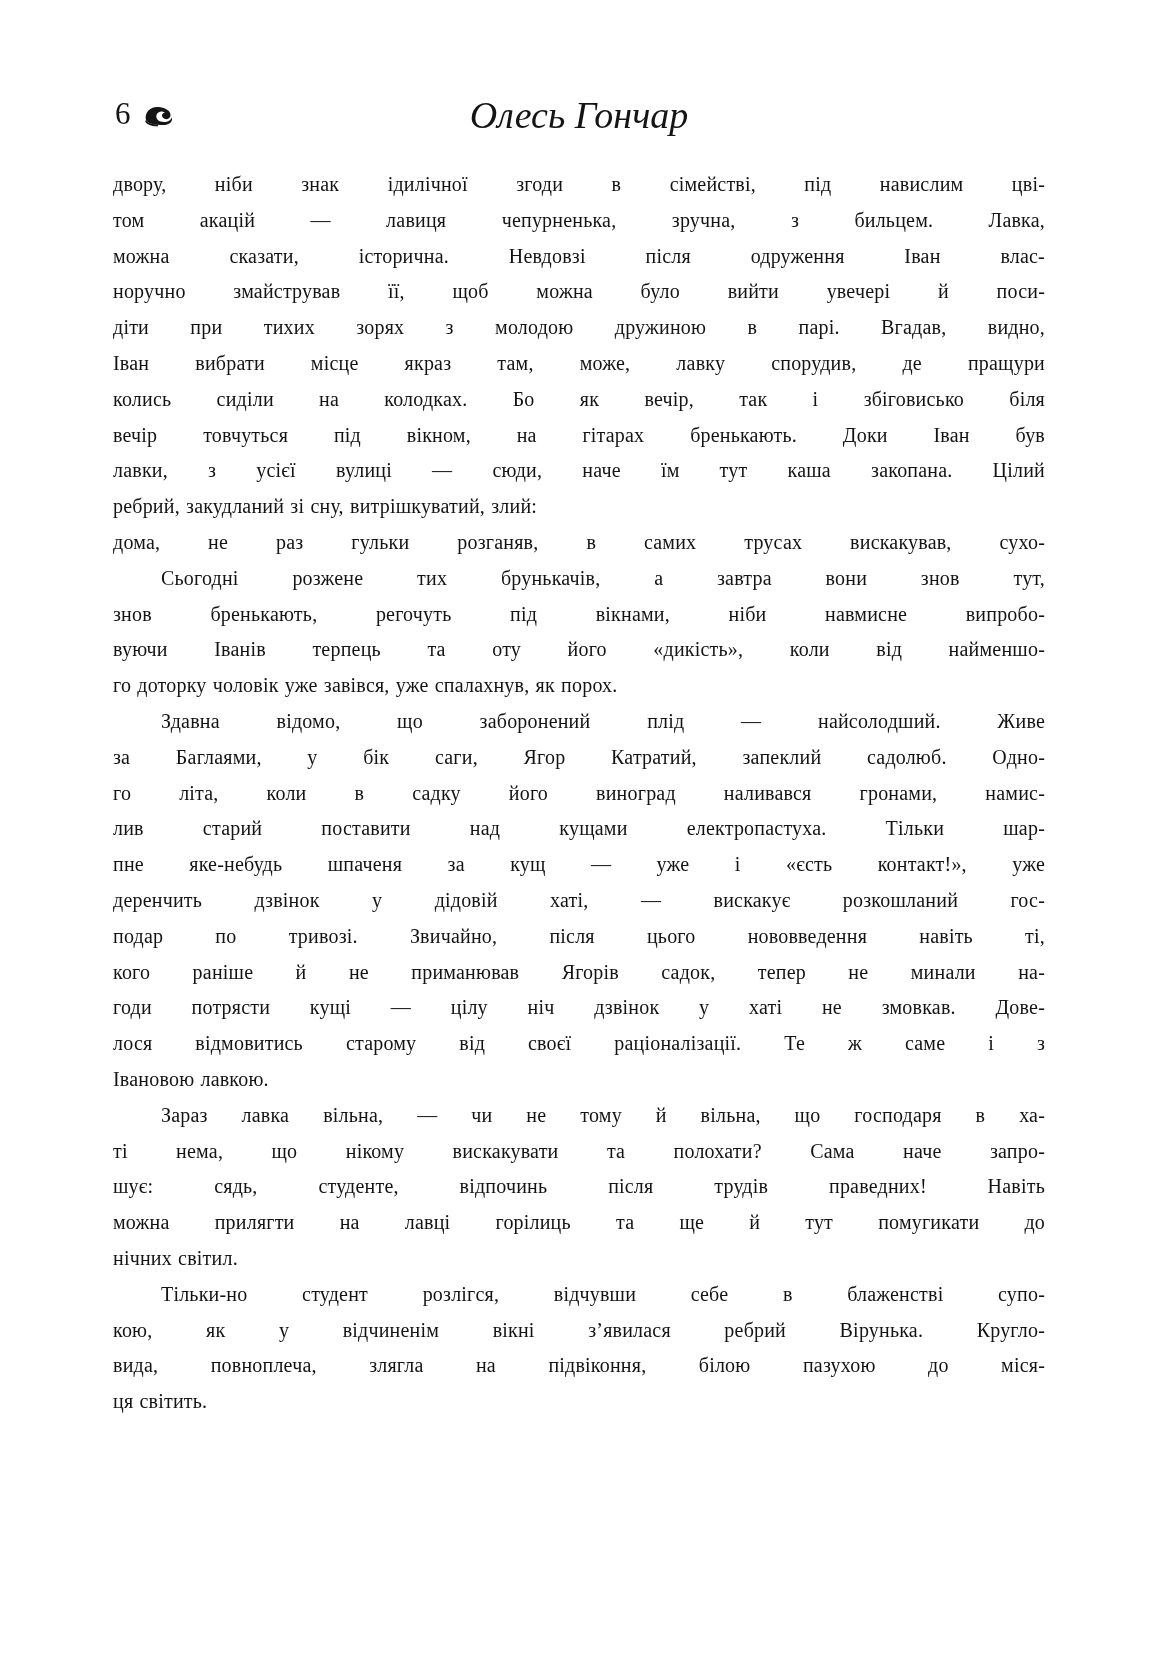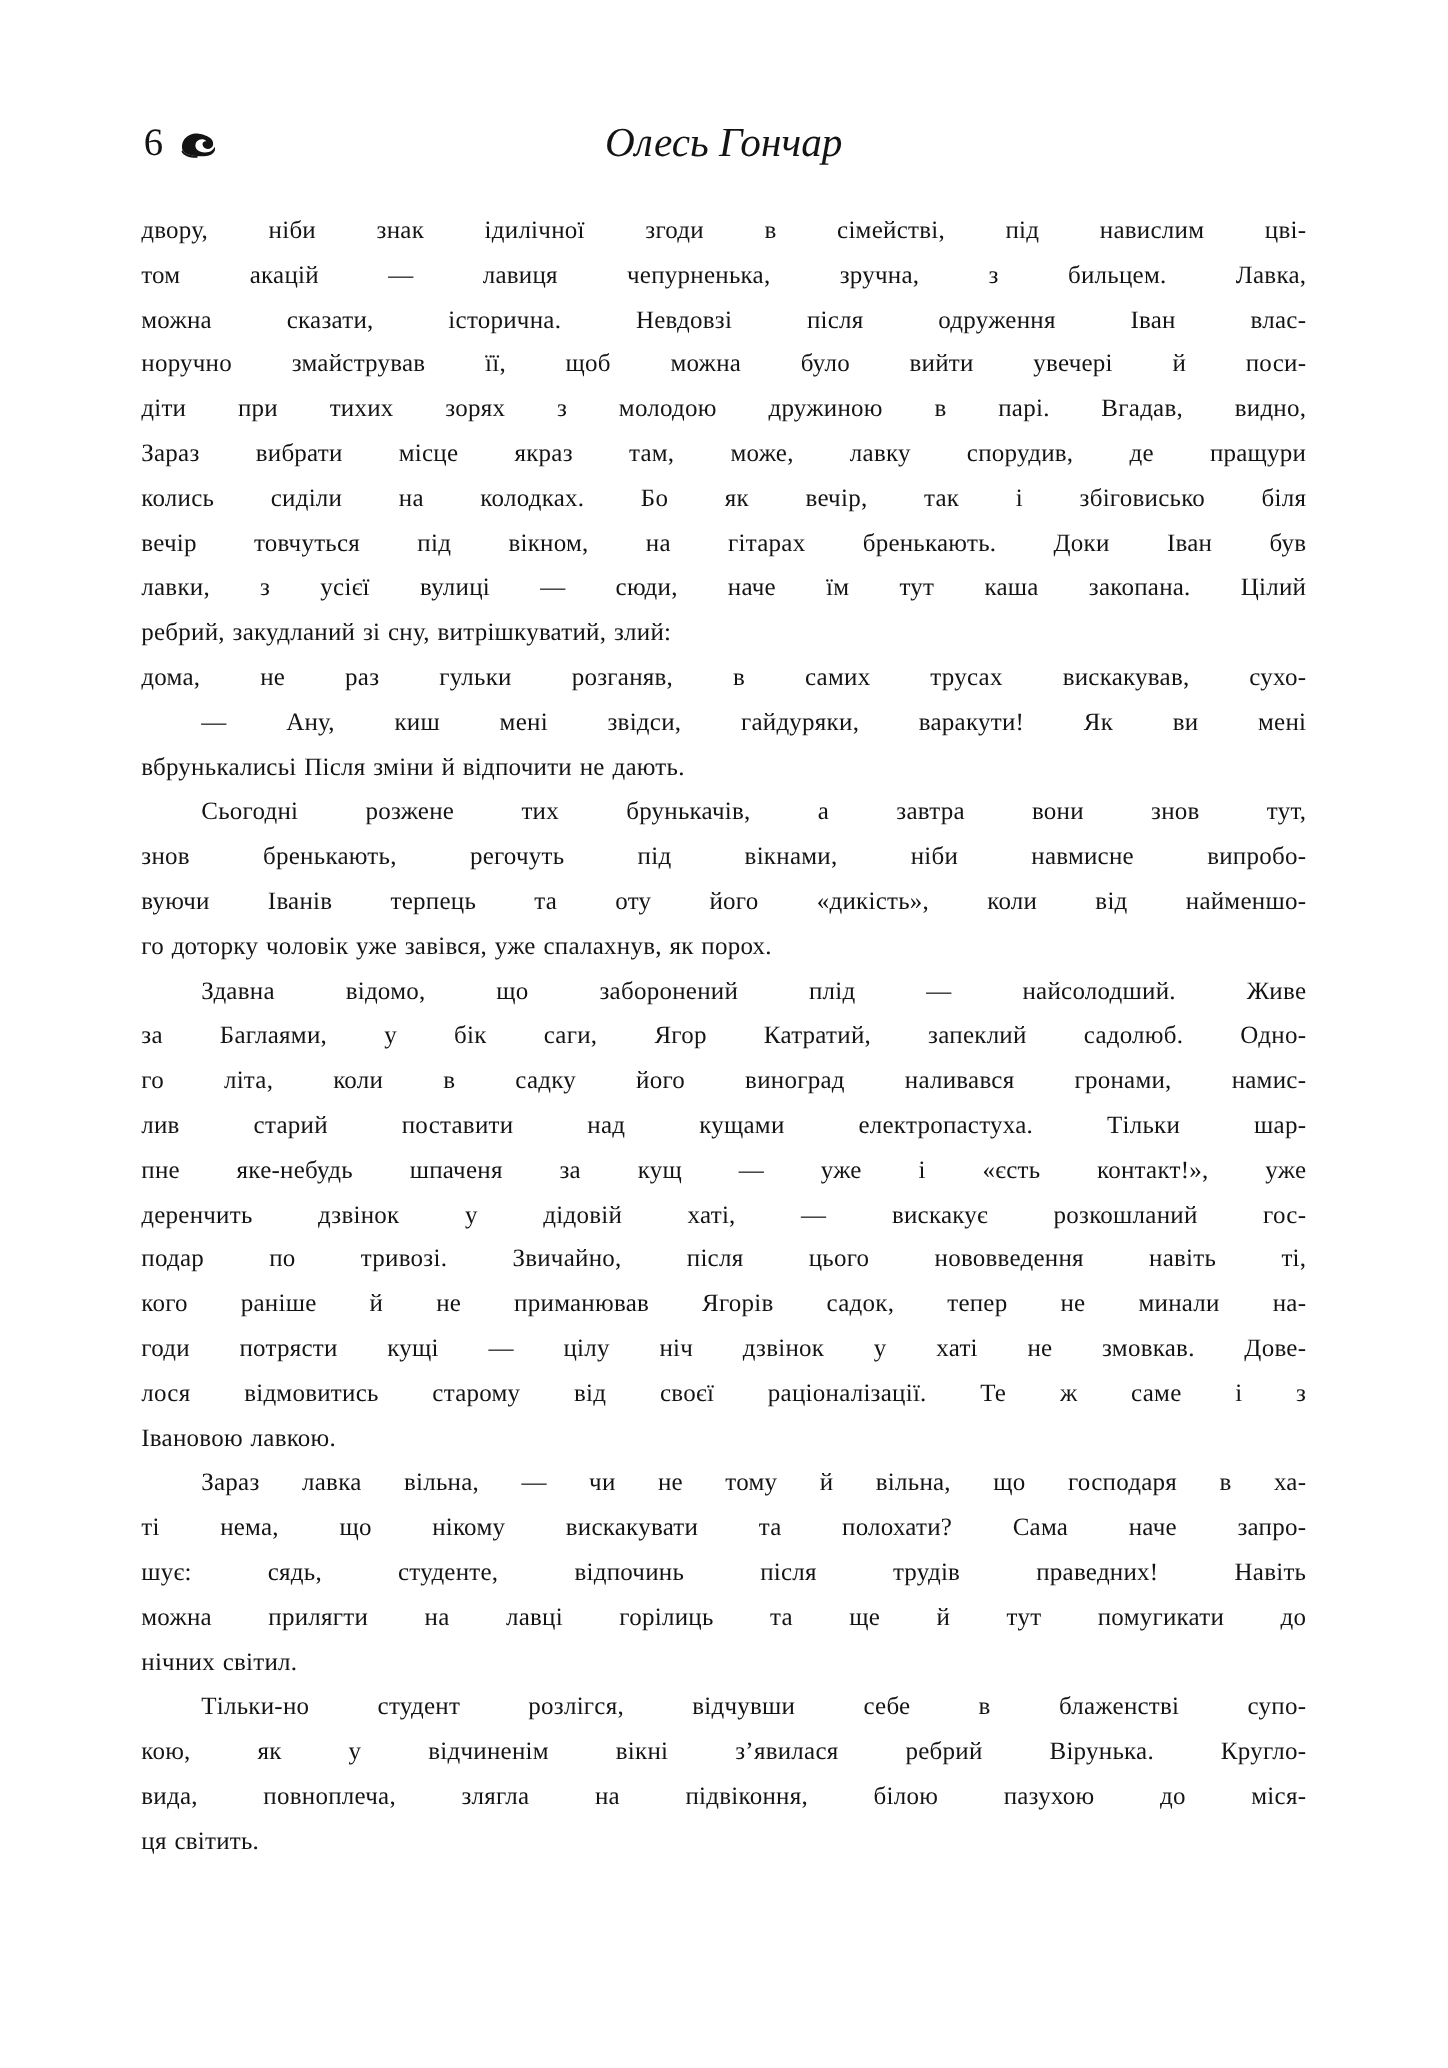--- a/index.html
+++ b/index.html
@@ -41,21 +41,21 @@
     height: 24px;
     margin-top: 4px;
   }
   .running-title {
     position: absolute;
     left: 0;
     top: 1px;
     width: 100%;
     text-align: center;
     font-style: italic;
-    font-size: 33px;
+    font-size: 38px;
     line-height: 36px;
   }
   .body-text {
     position: absolute;
     left: 113px;
     top: 167px;
     width: 932px;
   }
   .paragraph { margin: 0; }
   .paragraph.indent .line:first-child { text-indent: 48px; }
@@ -94,30 +94,26 @@
     <div class="running-title">Олесь Гончар</div>
   </header>
 
   <main class="body-text">
       <div class="paragraph">
         <div class="line j">двору, ніби знак ідилічної згоди в сімействі, під навислим цві-</div>
         <div class="line j">том акацій — лавиця чепурненька, зручна, з бильцем. Лавка,</div>
         <div class="line j">можна сказати, історична. Невдовзі після одруження Іван влас-</div>
         <div class="line j">норучно змайстрував її, щоб можна було вийти увечері й поси-</div>
         <div class="line j">діти при тихих зорях з молодою дружиною в парі. Вгадав, видно,</div>
-        <div class="line j">Зараз вибрати місце якраз там, може, лавку спорудив, де пращури</div>
+        <div class="line j">Іван вибрати місце якраз там, може, лавку спорудив, де пращури</div>
         <div class="line j">колись сиділи на колодках. Бо як вечір, так і збіговисько біля</div>
         <div class="line j">вечір товчуться під вікном, на гітарах бренькають. Доки Іван був</div>
         <div class="line j">лавки, з усієї вулиці — сюди, наче їм тут каша закопана. Цілий</div>
         <div class="line last">ребрий, закудланий зі сну, витрішкуватий, злий:</div>
         <div class="line j">дома, не раз гульки розганяв, в самих трусах вискакував, сухо-</div>
-      </div>
-      <div class="paragraph indent">
-        <div class="line j">— Ану, киш мені звідси, гайдуряки, варакути! Як ви мені</div>
-        <div class="line last">вбрунькалисьі Після зміни й відпочити не дають.</div>
       </div>
       <div class="paragraph indent">
         <div class="line j">Сьогодні розжене тих брунькачів, а завтра вони знов тут,</div>
         <div class="line j">знов бренькають, регочуть під вікнами, ніби навмисне випробо-</div>
         <div class="line j">вуючи Іванів терпець та оту його «дикість», коли від найменшо-</div>
         <div class="line last">го доторку чоловік уже завівся, уже спалахнув, як порох.</div>
       </div>
       <div class="paragraph indent">
         <div class="line j">Здавна відомо, що заборонений плід — найсолодший. Живе</div>
         <div class="line j">за Баглаями, у бік саги, Ягор Катратий, запеклий садолюб. Одно-</div>

